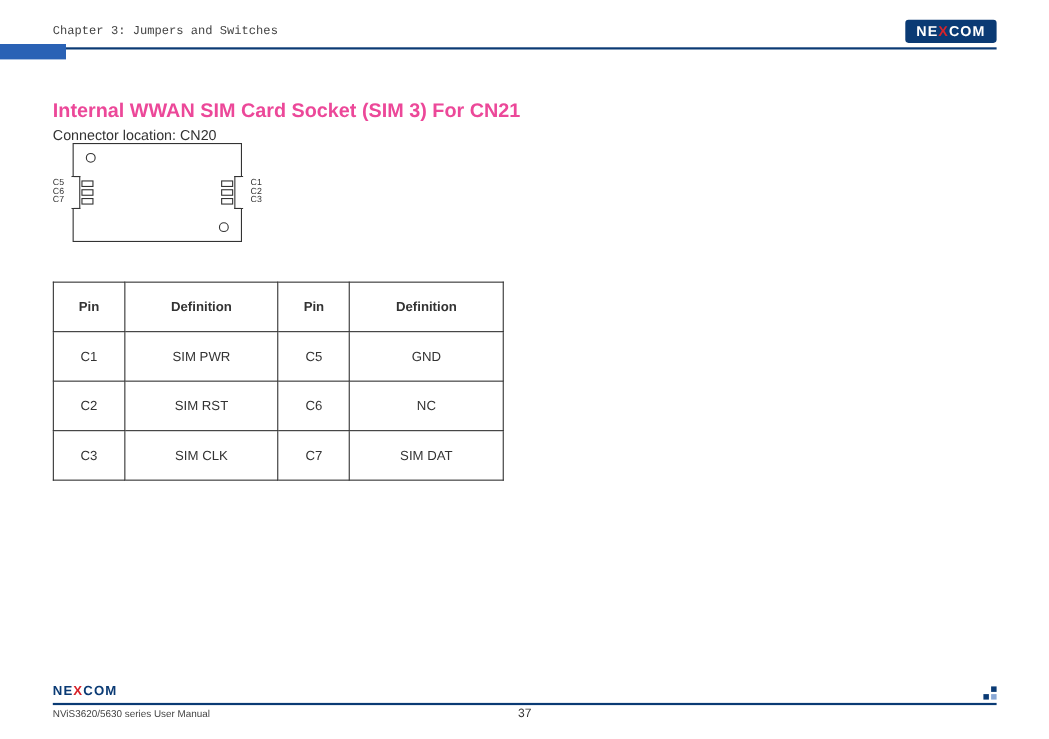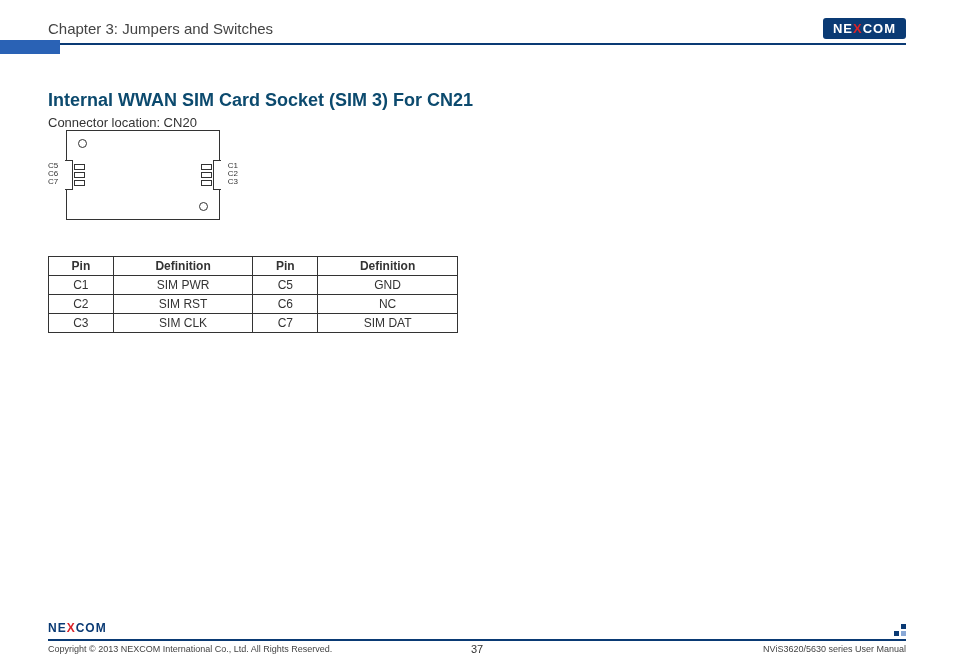--- a/index.html
+++ b/index.html
@@ -13,21 +13,21 @@
   }
   .header {
     position: absolute;
     top: 18px; left: 48px; right: 48px;
     display: flex;
     justify-content: space-between;
     align-items: center;
     border-bottom: 2px solid #0a3a74;
     padding-bottom: 4px;
   }
-  .chapter-title { font-size: 15px; color: #444; }
+  .chapter-title { font-size: 11px; color: #444; font-family: Liberation Mono, monospace; }
   .logo {
     background: #0a3a74;
     color: #fff;
     font-weight: bold;
     letter-spacing: 1px;
     font-size: 13px;
     padding: 3px 10px;
     border-radius: 3px;
     font-family: Arial, sans-serif;
   }
@@ -35,21 +35,21 @@
   .bluebar {
     position: absolute;
     top: 40px; left: 0;
     width: 60px; height: 14px;
     background: #2a62b5;
   }
   .content {
     position: absolute;
     top: 90px; left: 48px; right: 48px;
   }
-  h1 { font-size: 18px; font-weight: bold; color: #0c4a6e; margin-bottom: 4px; }
+  h1 { font-size: 18px; font-weight: bold; color: #ec4899; margin-bottom: 4px; }
   .subtitle { font-size: 13px; color: #333; }
 
   .diagram {
     position: relative;
     width: 190px; height: 90px;
     margin-bottom: 36px;
     margin-left: 0;
   }
   .sim-body {
     position: absolute;
@@ -114,21 +114,21 @@
   .plabel.r3 { right: 0; top: 47px; }
 
   table.pins {
     border-collapse: collapse;
     width: 410px;
     font-size: 12px;
   }
   table.pins th, table.pins td {
     border: 1px solid #333;
     text-align: center;
-    padding: 2px 6px;
+    padding: 15px 6px;
   }
   table.pins th { font-weight: bold; }
 
   .footer {
     position: absolute;
     left: 48px; right: 48px; bottom: 18px;
     border-top: 2px solid #0a3a74;
     padding-top: 3px;
     display: flex;
     justify-content: space-between;
@@ -235,16 +235,15 @@
 <div class="corner-squares">
   <div class="sq a"></div>
   <div class="sq b"></div>
   <div class="sq c"></div>
 </div>
 
 <div class="footer">
   <div class="logo-small">
     <span>NE</span><span class="x">X</span><span>COM</span>
   </div>
-  <div>Copyright © 2013 NEXCOM International Co., Ltd. All Rights Reserved.</div>
   <div class="pagenum">37</div>
   <div>NViS3620/5630 series User Manual</div>
 </div>
 
 </body></html>

